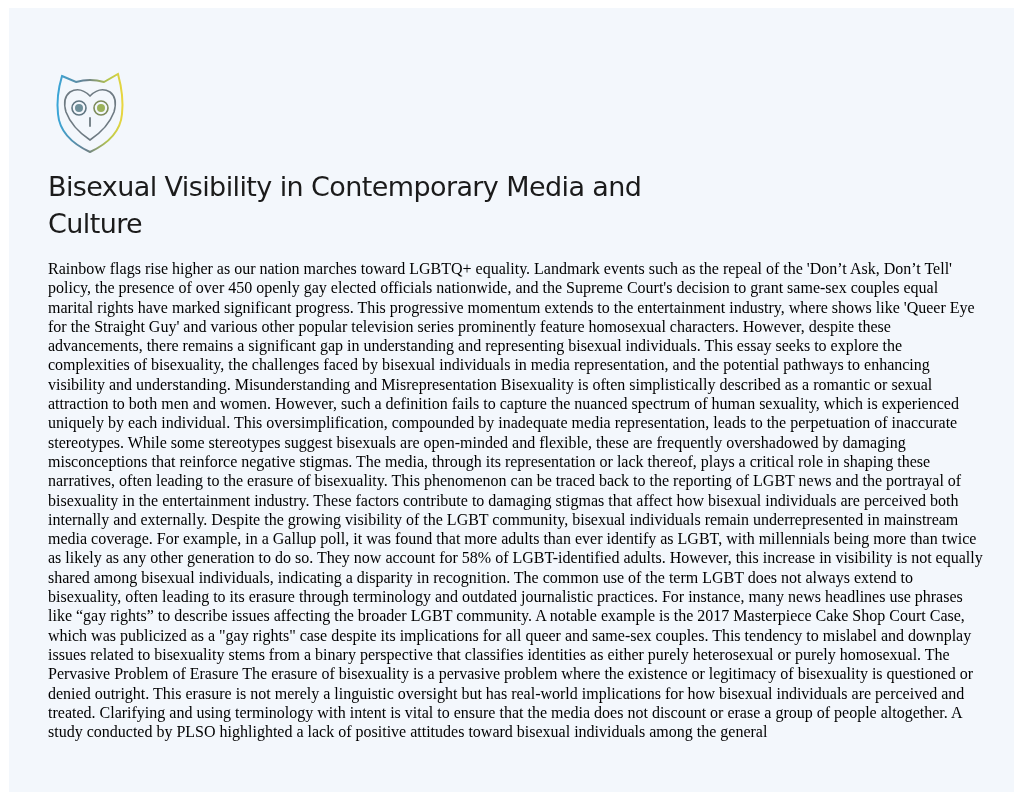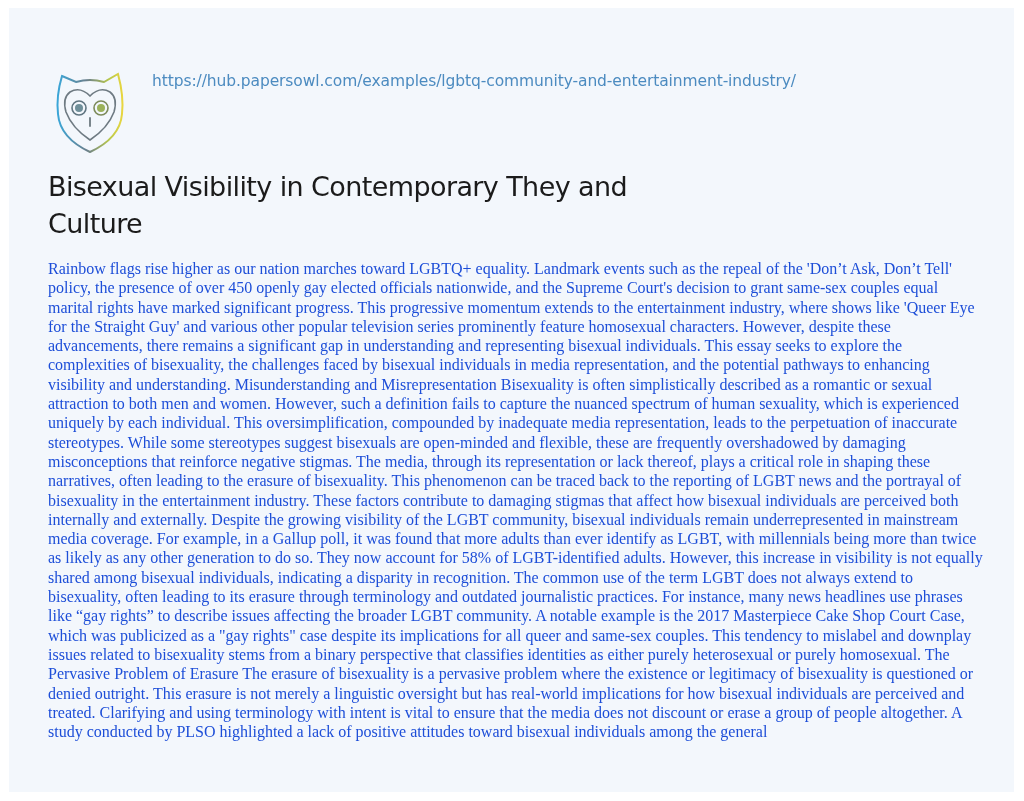--- a/index.html
+++ b/index.html
@@ -69,21 +69,21 @@
       margin: 0;
     }
     .body-text {
       position: absolute;
       left: 48px;
       top: 259px;
       width: 936px;
       font-family: "Liberation Serif", serif;
       font-size: 16px;
       line-height: 19.3px;
-      color: #1d4ed8;
+      color: #000000;
       margin: 0;
     }
   </style>
 </head>
 <body>
 
 <div class="panel">
 </div>
 
 <div class="header">
@@ -102,19 +102,18 @@
     <path d="M40 30 Q30 20 20 26 Q12 32 16 46 Q22 62 40 74 Q58 62 64 46 Q68 32 60 26 Q50 20 40 30 Z" fill="none" stroke="#6e7a82" stroke-width="1.6"></path>
 
     <circle cx="29" cy="42" r="7" fill="none" stroke="#5f7480" stroke-width="1.6"></circle>
     <circle cx="29" cy="42" r="4" fill="#6f8f9a"></circle>
     <circle cx="51" cy="42" r="7" fill="none" stroke="#7c8a5a" stroke-width="1.6"></circle>
     <circle cx="51" cy="42" r="4" fill="#9bb25a"></circle>
 
     <path d="M40 52 L40 60" stroke="#7a868c" stroke-width="2" stroke-linecap="round"></path>
   </svg>
   <div class="brand">
-    <div class="brand-url">https://hub.papersowl.com/examples/lgbtq-community-and-entertainment-industry/</div>
   </div>
 </div>
 
-<h1 class="title">Bisexual Visibility in Contemporary They and Culture</h1>
+<h1 class="title">Bisexual Visibility in Contemporary Media and Culture</h1>
 
 <p class="body-text">Rainbow flags rise higher as our nation marches toward LGBTQ+ equality. Landmark events such as the repeal of the 'Don’t Ask, Don’t Tell' policy, the presence of over 450 openly gay elected officials nationwide, and the Supreme Court's decision to grant same-sex couples equal marital rights have marked significant progress. This progressive momentum extends to the entertainment industry, where shows like 'Queer Eye for the Straight Guy' and various other popular television series prominently feature homosexual characters. However, despite these advancements, there remains a significant gap in understanding and representing bisexual individuals. This essay seeks to explore the complexities of bisexuality, the challenges faced by bisexual individuals in media representation, and the potential pathways to enhancing visibility and understanding. Misunderstanding and Misrepresentation Bisexuality is often simplistically described as a romantic or sexual attraction to both men and women. However, such a definition fails to capture the nuanced spectrum of human sexuality, which is experienced uniquely by each individual. This oversimplification, compounded by inadequate media representation, leads to the perpetuation of inaccurate stereotypes. While some stereotypes suggest bisexuals are open-minded and flexible, these are frequently overshadowed by damaging misconceptions that reinforce negative stigmas. The media, through its representation or lack thereof, plays a critical role in shaping these narratives, often leading to the erasure of bisexuality. This phenomenon can be traced back to the reporting of LGBT news and the portrayal of bisexuality in the entertainment industry. These factors contribute to damaging stigmas that affect how bisexual individuals are perceived both internally and externally. Despite the growing visibility of the LGBT community, bisexual individuals remain underrepresented in mainstream media coverage. For example, in a Gallup poll, it was found that more adults than ever identify as LGBT, with millennials being more than twice as likely as any other generation to do so. They now account for 58% of LGBT-identified adults. However, this increase in visibility is not equally shared among bisexual individuals, indicating a disparity in recognition. The common use of the term LGBT does not always extend to bisexuality, often leading to its erasure through terminology and outdated journalistic practices. For instance, many news headlines use phrases like “gay rights” to describe issues affecting the broader LGBT community. A notable example is the 2017 Masterpiece Cake Shop Court Case, which was publicized as a "gay rights" case despite its implications for all queer and same-sex couples. This tendency to mislabel and downplay issues related to bisexuality stems from a binary perspective that classifies identities as either purely heterosexual or purely homosexual. The Pervasive Problem of Erasure The erasure of bisexuality is a pervasive problem where the existence or legitimacy of bisexuality is questioned or denied outright. This erasure is not merely a linguistic oversight but has real-world implications for how bisexual individuals are perceived and treated. Clarifying and using terminology with intent is vital to ensure that the media does not discount or erase a group of people altogether. A study conducted by PLSO highlighted a lack of positive attitudes toward bisexual individuals among the general</p>
 
 </body></html>

